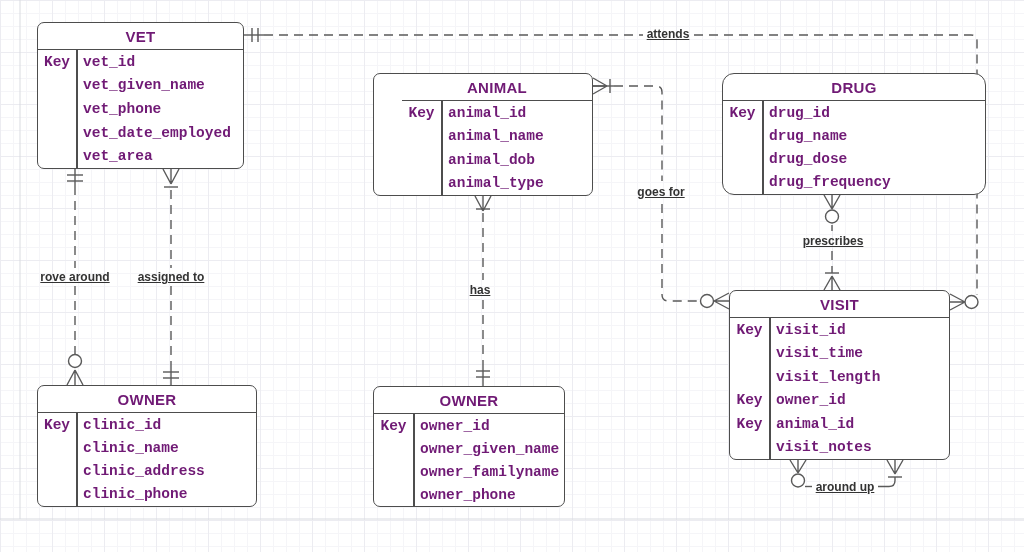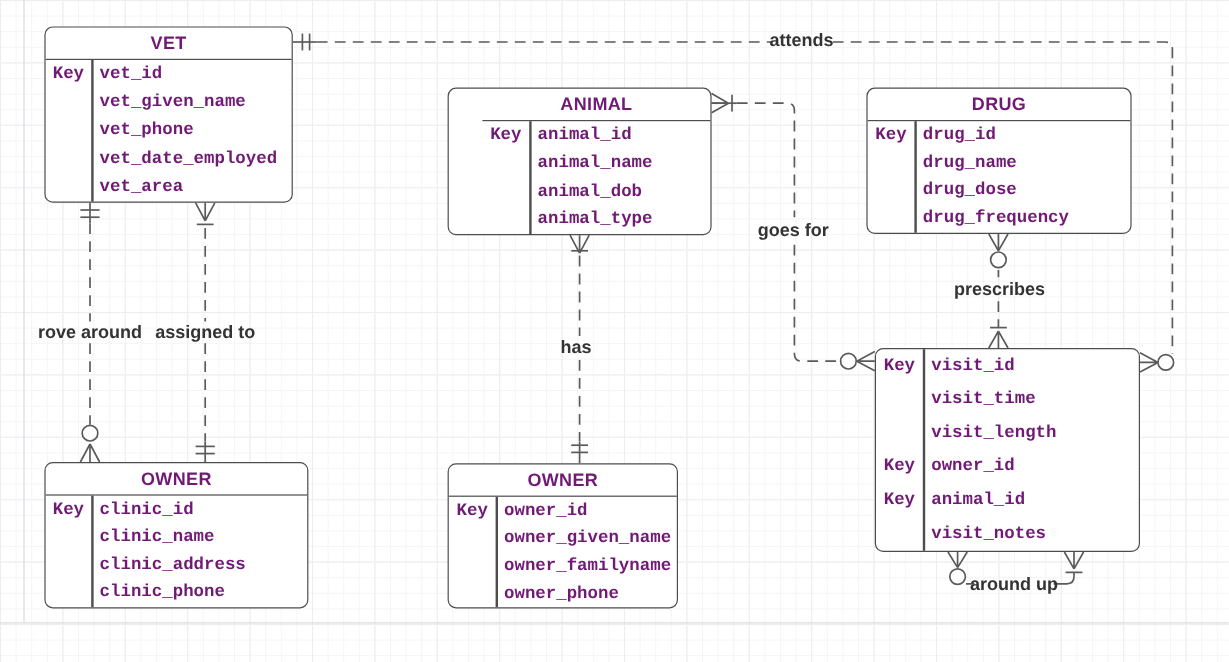--- a/index.html
+++ b/index.html
@@ -25,21 +25,21 @@
     display:flex;align-items:center;justify-content:center;
     font-size:15px;letter-spacing:.3px;
   }
   .entity-body{flex:1;position:relative;display:flex;flex-direction:column;font-family:Liberation Mono, monospace;}
   .kdiv{position:absolute;left:var(--keyw);top:0;bottom:0;width:1.6px;background:#4d4d4d;}
   .erow{flex:1;display:flex;align-items:center;font-size:14.5px;}
   .kcell{width:var(--keyw);flex:none;text-align:center;}
   .acell{padding-left:7px;white-space:pre;}
   .rel-label{
     position:absolute;z-index:3;transform:translate(-50%,-50%);
-    font-size:15px;font-weight:bold;color:#333333;white-space:nowrap;
+    font-size:12px;font-weight:bold;color:#333333;white-space:nowrap;text-decoration:underline;
   }
 </style>
 </head>
 <body>
 
 <div class="canvas">
 
   <svg class="connector-layer" width="1024" height="552" viewBox="0 0 1024 552">
     <g stroke="#d9dbe0" stroke-width="1">
       <path d="M20,0 V519" fill="none"></path>
@@ -186,21 +186,21 @@
           <div class="kcell"></div>
           <div class="acell">animal_dob</div>
         </div>
       <div class="erow">
           <div class="kcell"></div>
           <div class="acell">animal_type</div>
         </div>
     </div>
   </div>
 
-  <div class="entity" style="left:722px;top:73px;width:221px;height:122px;--keyw:39px;">
+  <div class="entity" style="left:722px;top:73px;width:264px;height:122px;border-radius:12px;--keyw:39px;">
     <div class="entity-header">DRUG</div>
     <div class="entity-body">
       <div class="kdiv"></div>
       <div class="erow">
           <div class="kcell">Key</div>
           <div class="acell">drug_id</div>
         </div>
       <div class="erow">
           <div class="kcell"></div>
           <div class="acell">drug_name</div>
@@ -256,20 +256,21 @@
           <div class="acell">owner_familyname</div>
         </div>
       <div class="erow">
           <div class="kcell"></div>
           <div class="acell">owner_phone</div>
         </div>
     </div>
   </div>
 
   <div class="entity" style="left:729px;top:290px;width:221px;height:170px;--keyw:39px;">
+    <div class="entity-header">VISIT</div>
     <div class="entity-body">
       <div class="kdiv"></div>
       <div class="erow">
           <div class="kcell">Key</div>
           <div class="acell">visit_id</div>
         </div>
       <div class="erow">
           <div class="kcell"></div>
           <div class="acell">visit_time</div>
         </div>

